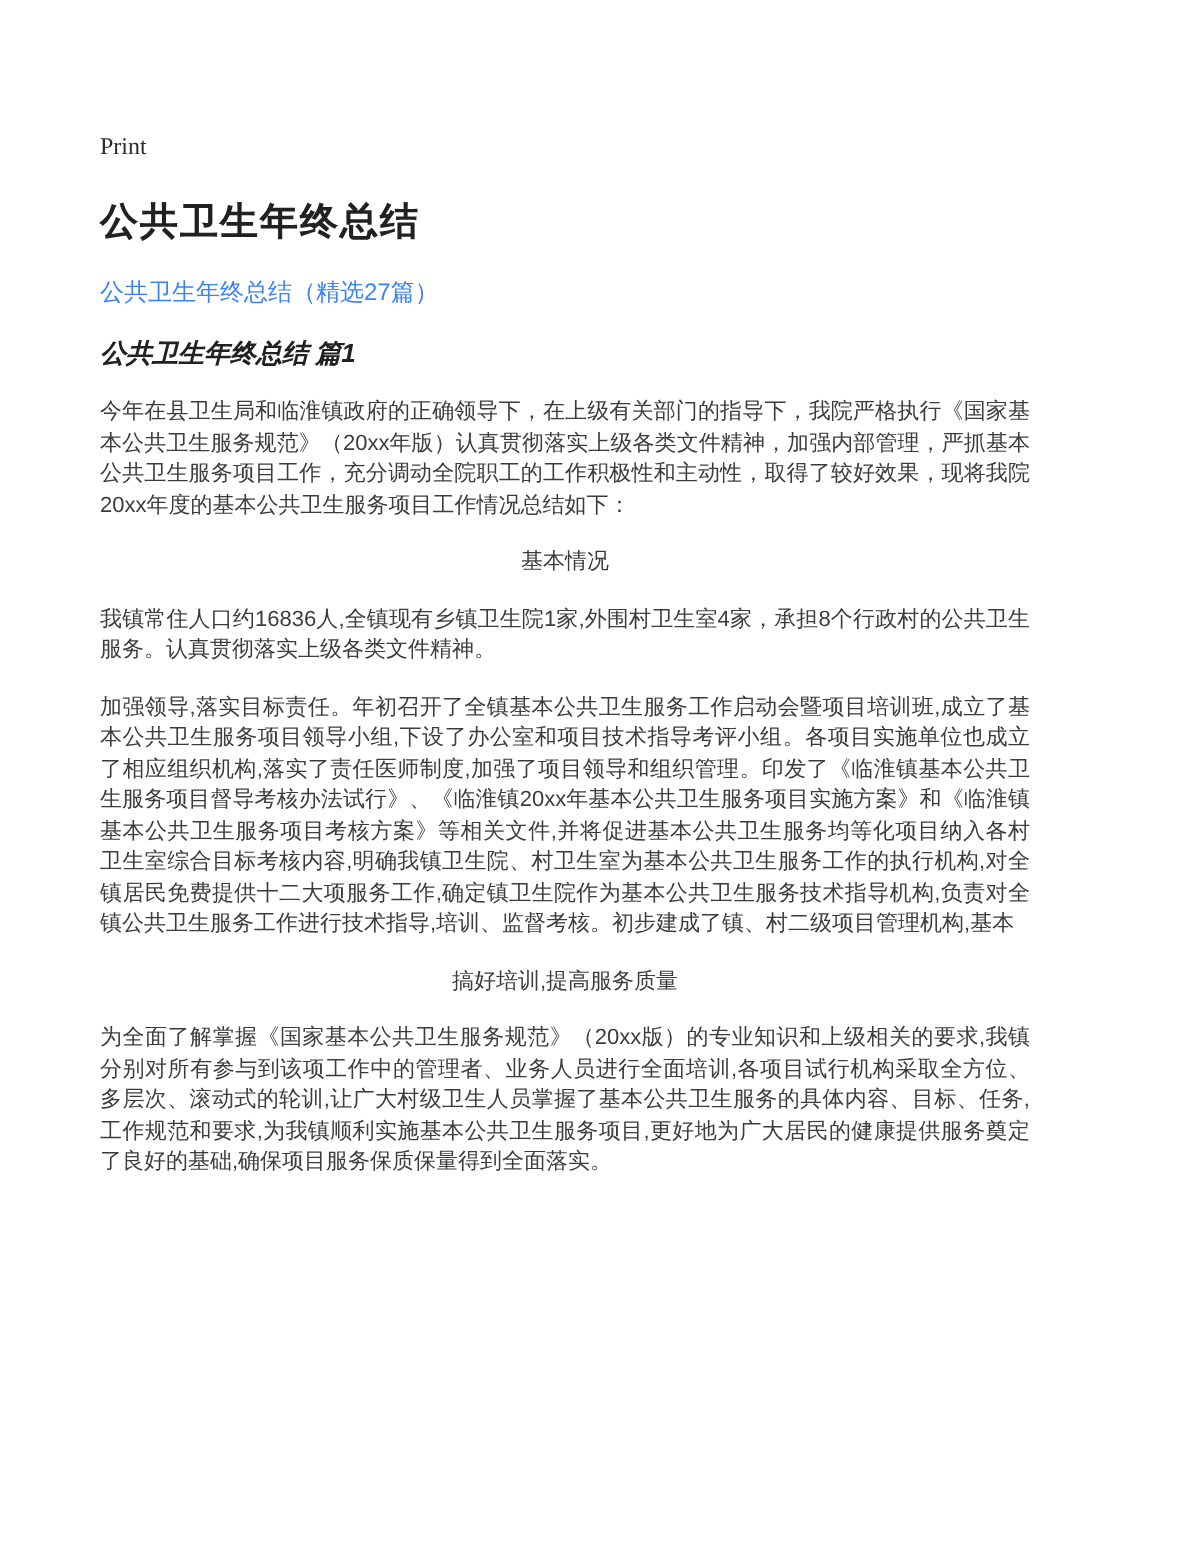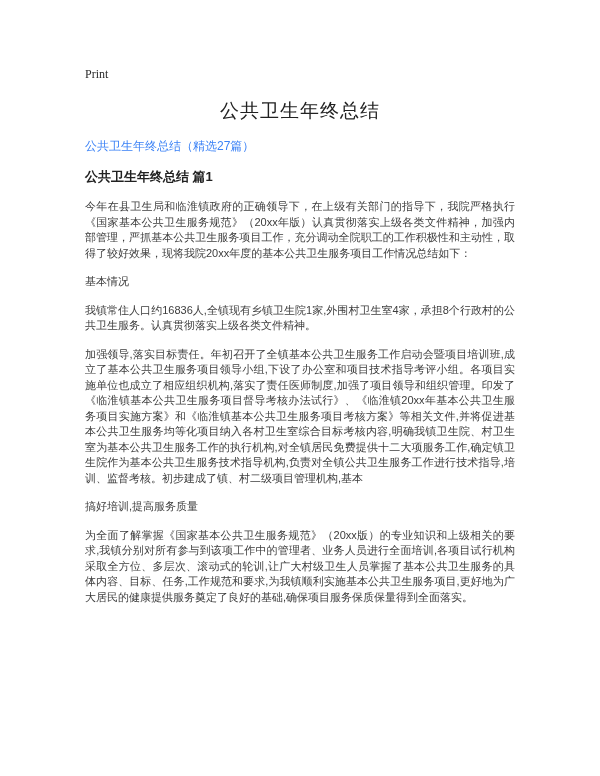--- a/index.html
+++ b/index.html
@@ -9,60 +9,61 @@
     font-family: "Liberation Sans", "DejaVu Sans", sans-serif;
   }
   .page {
     position: relative;
     width: 600px;
     height: 776px;
     background: #ffffff;
     overflow: hidden;
   }
   .content {
-    padding: 64px 85px 0 85px;
+    padding: 64px 85px 0 50px;
   }
   .print-link {
     display: inline-block;
     font-family: "Liberation Serif", "DejaVu Serif", serif;
     font-size: 12px;
     color: #2b2b2b;
     text-decoration: none;
     cursor: pointer;
   }
   .doc-title {
     margin-top: 16px;
     margin-bottom: 14px;
-    text-align: center;
+    text-align: left;
     font-size: 19px;
-    font-weight: normal;
+    font-weight: bold;
     color: #212121;
     letter-spacing: 1px;
   }
   .doc-subtitle {
     margin: 13px 0;
     font-size: 12px;
     color: #3b82f6;
   }
   .part-heading {
     margin: 13px 0;
     font-size: 13px;
     font-weight: bold;
     color: #212121;
+    font-style: italic;
   }
   .para, .section-title {
     margin: 13px 0;
     font-size: 11px;
     line-height: 15.5px;
     color: #3c3c3c;
     text-align: justify;
     word-break: break-all;
   }
   .section-title {
-    text-align: left;
+    text-align: center;
   }
 </style>
 </head>
 <body>
 
 <div class="page">
   <div class="content">
 
     <a class="print-link">Print</a>
 

